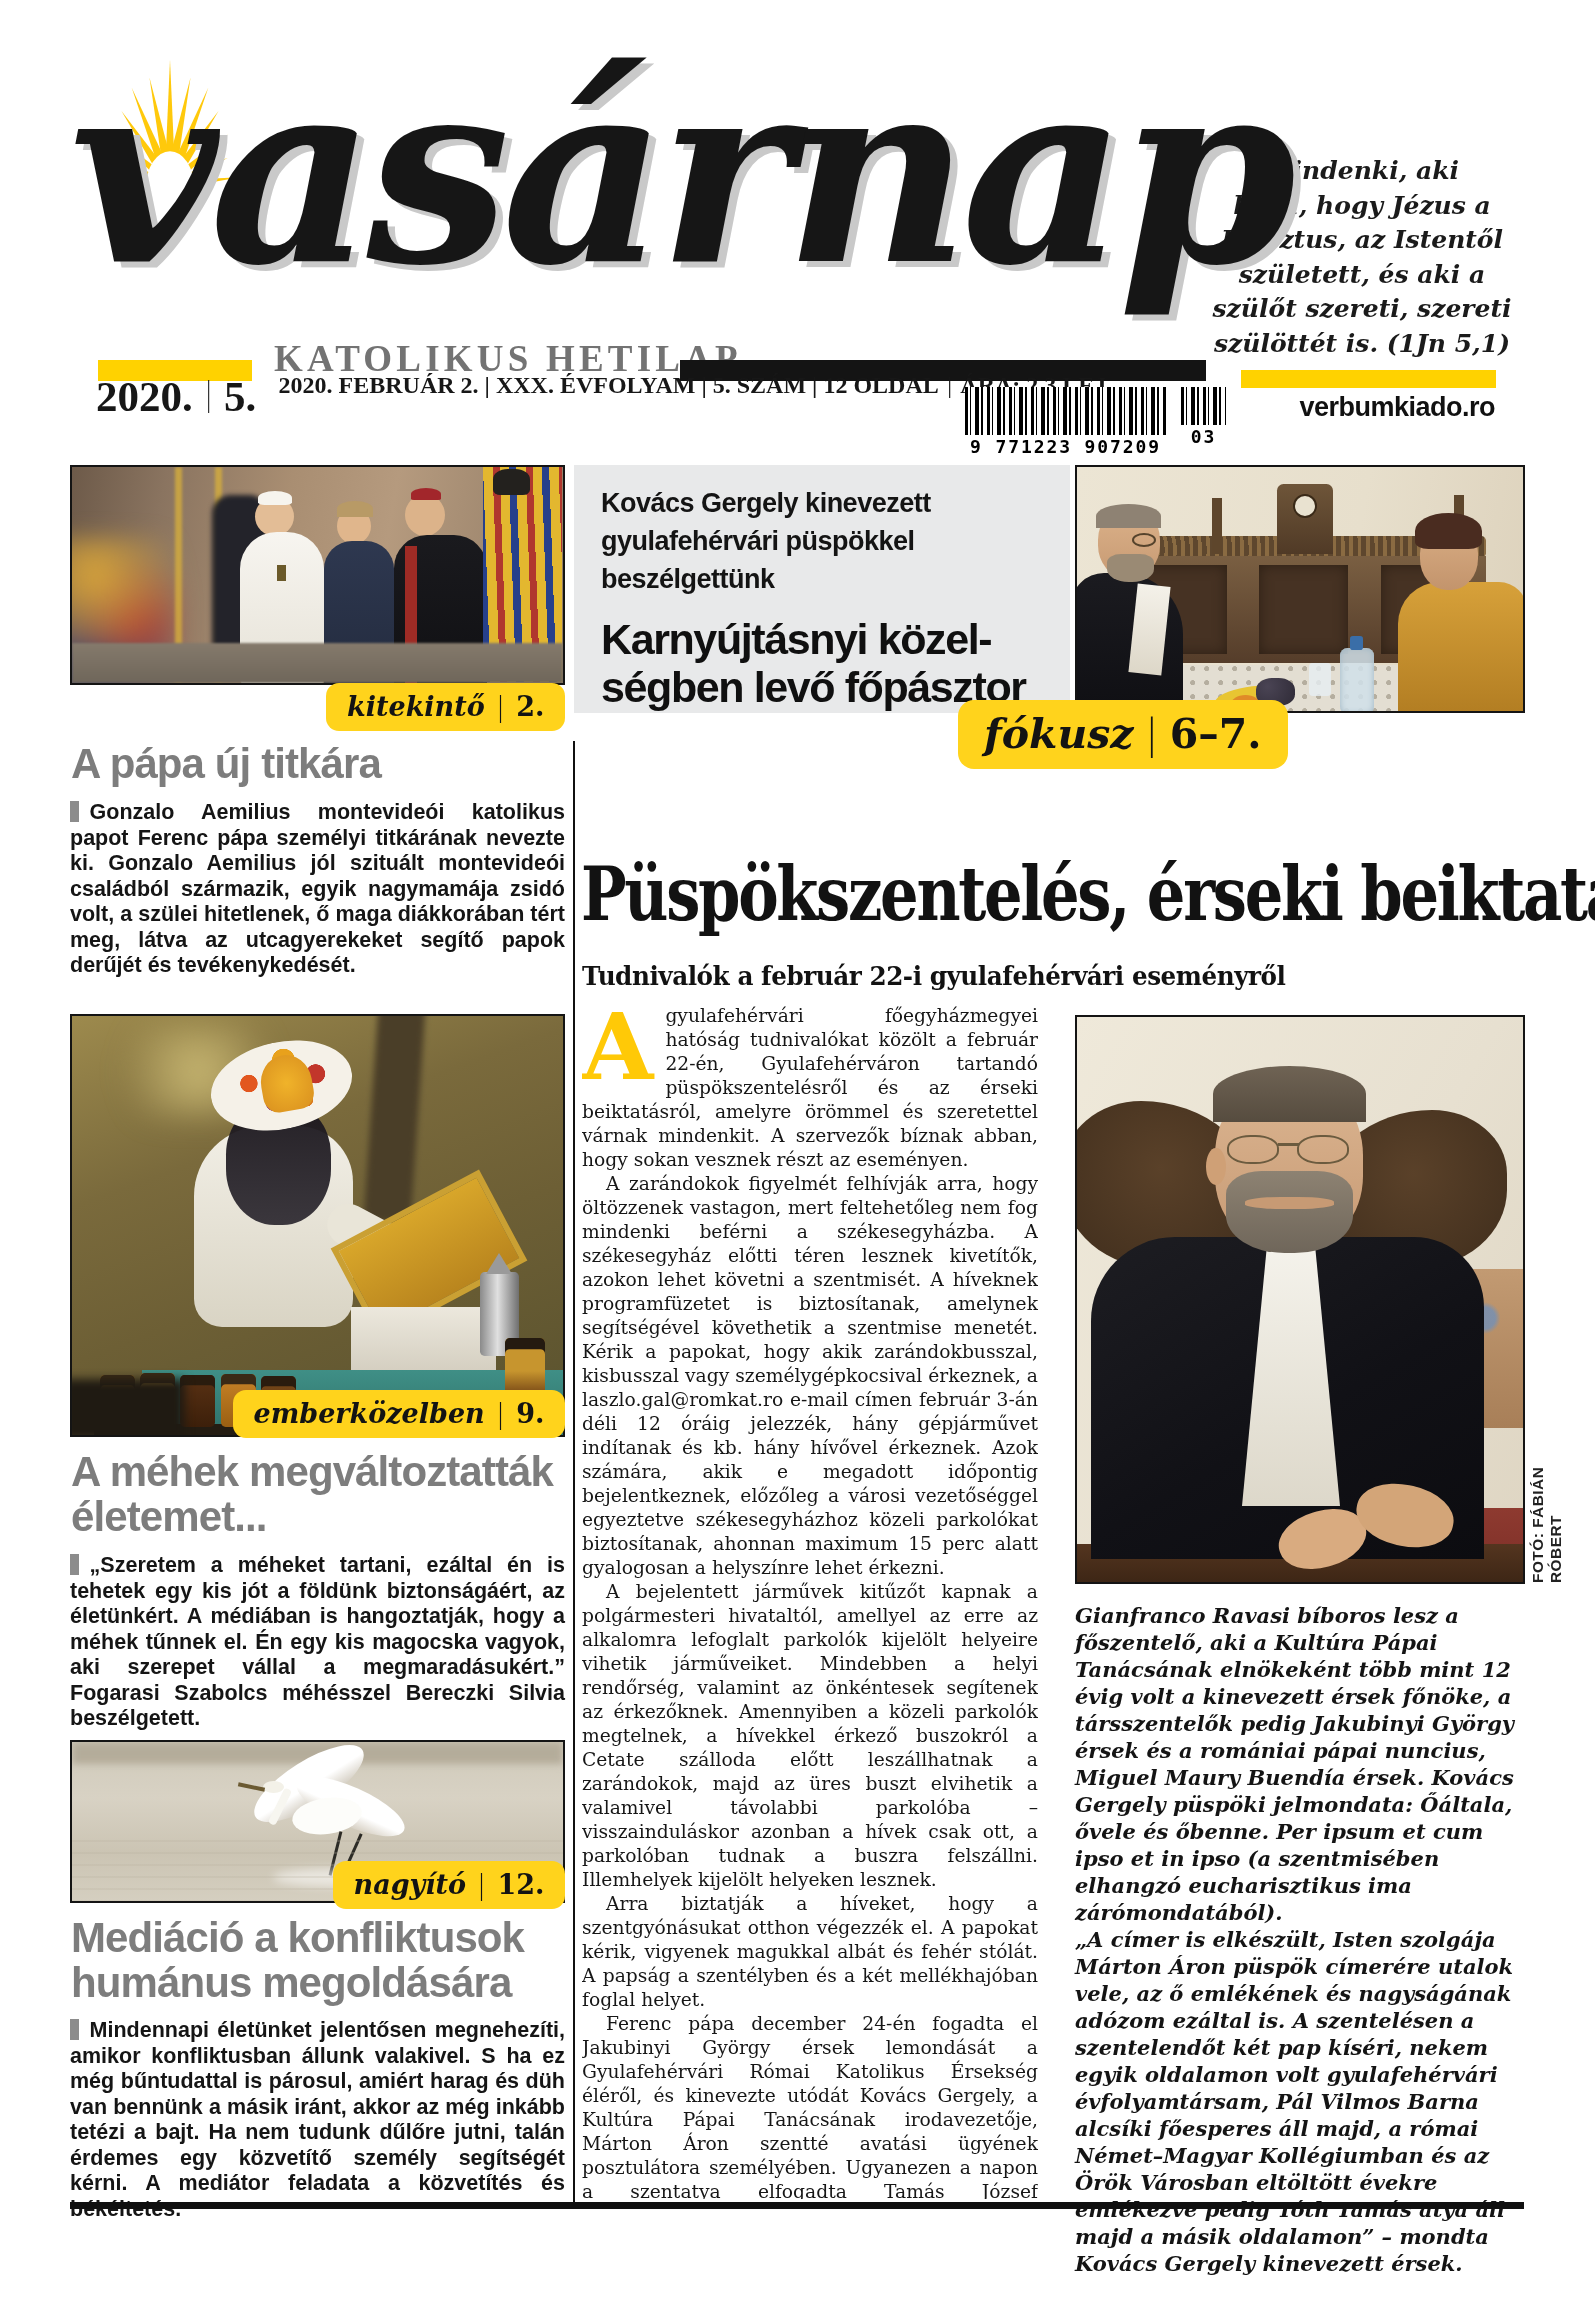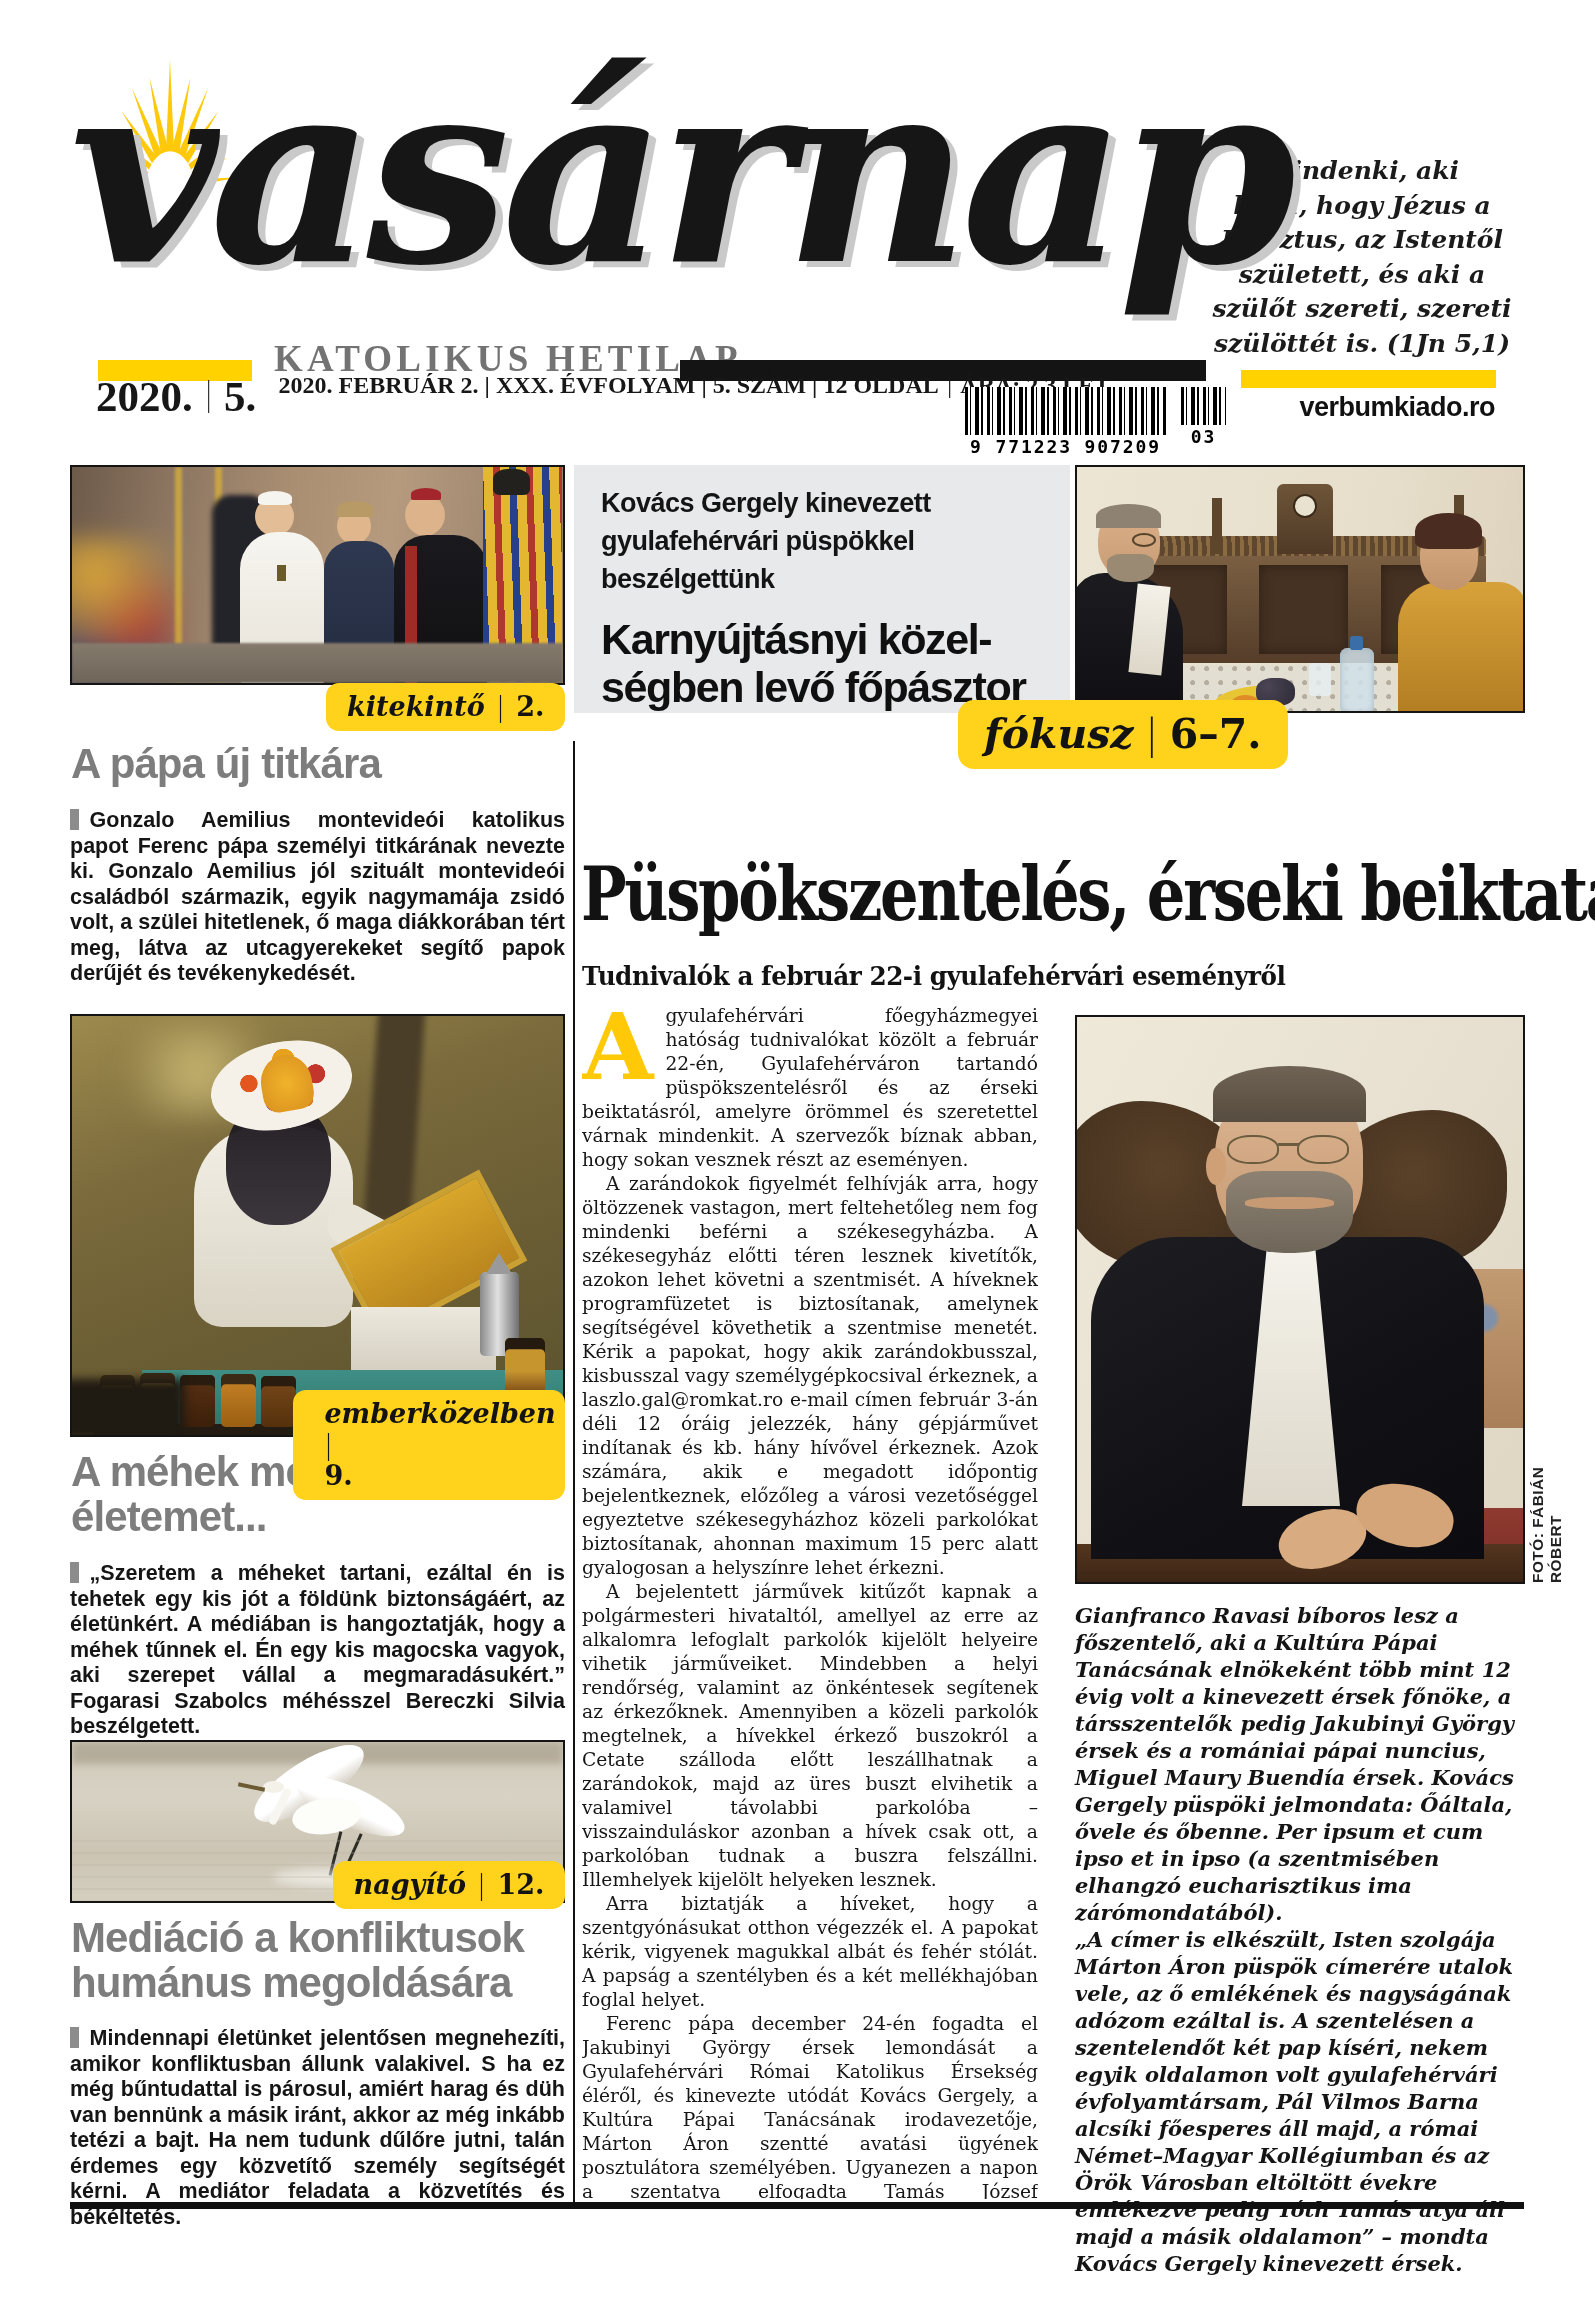--- a/index.html
+++ b/index.html
@@ -43,21 +43,21 @@
     font-family:"DejaVu Serif",serif;font-size:27px;white-space:nowrap;}
   .badge .b-label{font-style:italic;font-weight:700;}
   .badge .b-sep{font-weight:400;margin:0 11.2px;transform:scaleX(.55);}
   .badge .b-page{font-weight:700;}
   .badge.big{font-size:41px;padding:10.3px 26px;border-radius:16px;}
 
   
   .sec-title{position:absolute;font-weight:700;color:#7d7d7d;font-size:42px;
     line-height:1.07;letter-spacing:-0.9px;}
   .sec-body{position:absolute;font-weight:700;font-size:21.5px;line-height:1.19;
-    text-align:justify;color:#151515;margin-top:8px;}
+    text-align:justify;color:#151515;}
   .sec-body::before{content:"";display:inline-block;width:9.3px;height:20.6px;
     background:#8c8c8c;margin-right:10.3px;vertical-align:-2.8px;}
 
   
   .graybox{position:absolute;left:574px;top:465px;width:496px;height:248px;
     background:#e8e9ea;box-sizing:border-box;padding:18.7px 3.7px 0 27px;}
   .fb-kicker{font-weight:700;font-size:27px;line-height:1.42;color:#141414;letter-spacing:-0.5px;}
   .fb-title{font-weight:700;font-size:43px;line-height:1.12;color:#101010;
     letter-spacing:-1.4px;margin-top:16px;}
 
@@ -184,21 +184,21 @@
     <div class="shape" style="left:70px;top:354px;width:425px;height:69px;background:linear-gradient(#3f8f86,#2e6f68);"></div>
     <div class="shape" style="left:22.4px;top:408px;width:220px;height:16px;background:#241c12;"></div>
     <div class="shape" style="left:28px;top:359px;width:35px;height:52px;background:linear-gradient(#d79a2b,#a86d14);border-radius:4.7px;box-shadow:inset 0 10.3px 0 #3a2a16;"></div>
     <div class="shape" style="left:68px;top:357px;width:35px;height:54px;background:linear-gradient(#e8b84b,#b9851e);border-radius:4.7px;box-shadow:inset 0 10.3px 0 #3a2a16;"></div>
     <div class="shape" style="left:108px;top:359px;width:35px;height:52px;background:linear-gradient(#5a3214,#3c1f0a);border-radius:4.7px;box-shadow:inset 0 10.3px 0 #2a1c0e;"></div>
     <div class="shape" style="left:149px;top:358px;width:35px;height:53px;background:linear-gradient(#c98428,#9a5f12);border-radius:4.7px;box-shadow:inset 0 10.3px 0 #3a2a16;"></div>
     <div class="shape" style="left:189px;top:360px;width:35px;height:51px;background:linear-gradient(#7a4a1a,#54300c);border-radius:4.7px;box-shadow:inset 0 10.3px 0 #2a1c0e;"></div>
     <div class="shape" style="left:433px;top:322px;width:40px;height:60px;background:linear-gradient(#c7952e 55%,#6b3c12);border-radius:4.7px;box-shadow:inset 0 11.2px 0 #241a10;"></div>
     <div class="shape" style="left:-9.3px;bottom:-4.7px;width:122px;height:61px;background:#1f1a12;filter:blur(4.7px);"></div>
   </div>
-  <div class="badge" style="right:1030px;top:1390px;flex-direction:column;">
+  <div class="badge" style="right:1030px;top:1390px;">
     <span class="b-label">emberközelben</span>
     <span class="b-sep">|</span>
     <span class="b-page">9.</span>
   </div>
   <div class="sec-title" style="left:71px;top:1450px;">A méhek megváltoztatták<br>életemet...</div>
   <div class="sec-body" style="left:70px;top:1553px;width:495px;">„Szeretem a méheket tartani, ezáltal én is tehetek egy kis jót a földünk biztonságáért, az életünkért. A médiában is hangoztatják, hogy a méhek tűnnek el. Én egy kis magocska vagyok, aki szerepet vállal a megmaradásukért.” Fogarasi Szabolcs méhésszel Bereczki Silvia beszélgetett.</div>
 
   <div class="photo" style="left:70px;top:1740px;width:495px;height:163px;">
     <div class="shape" style="inset:0;background:linear-gradient(#cfc9ba 0%,#d8d2c4 35%,#cbc4b3 70%,#d5cfc0 100%);"></div>
     <div class="shape" style="left:0;top:0;width:100%;height:21.5px;background:#b4ac9a;filter:blur(3.7px);"></div>

